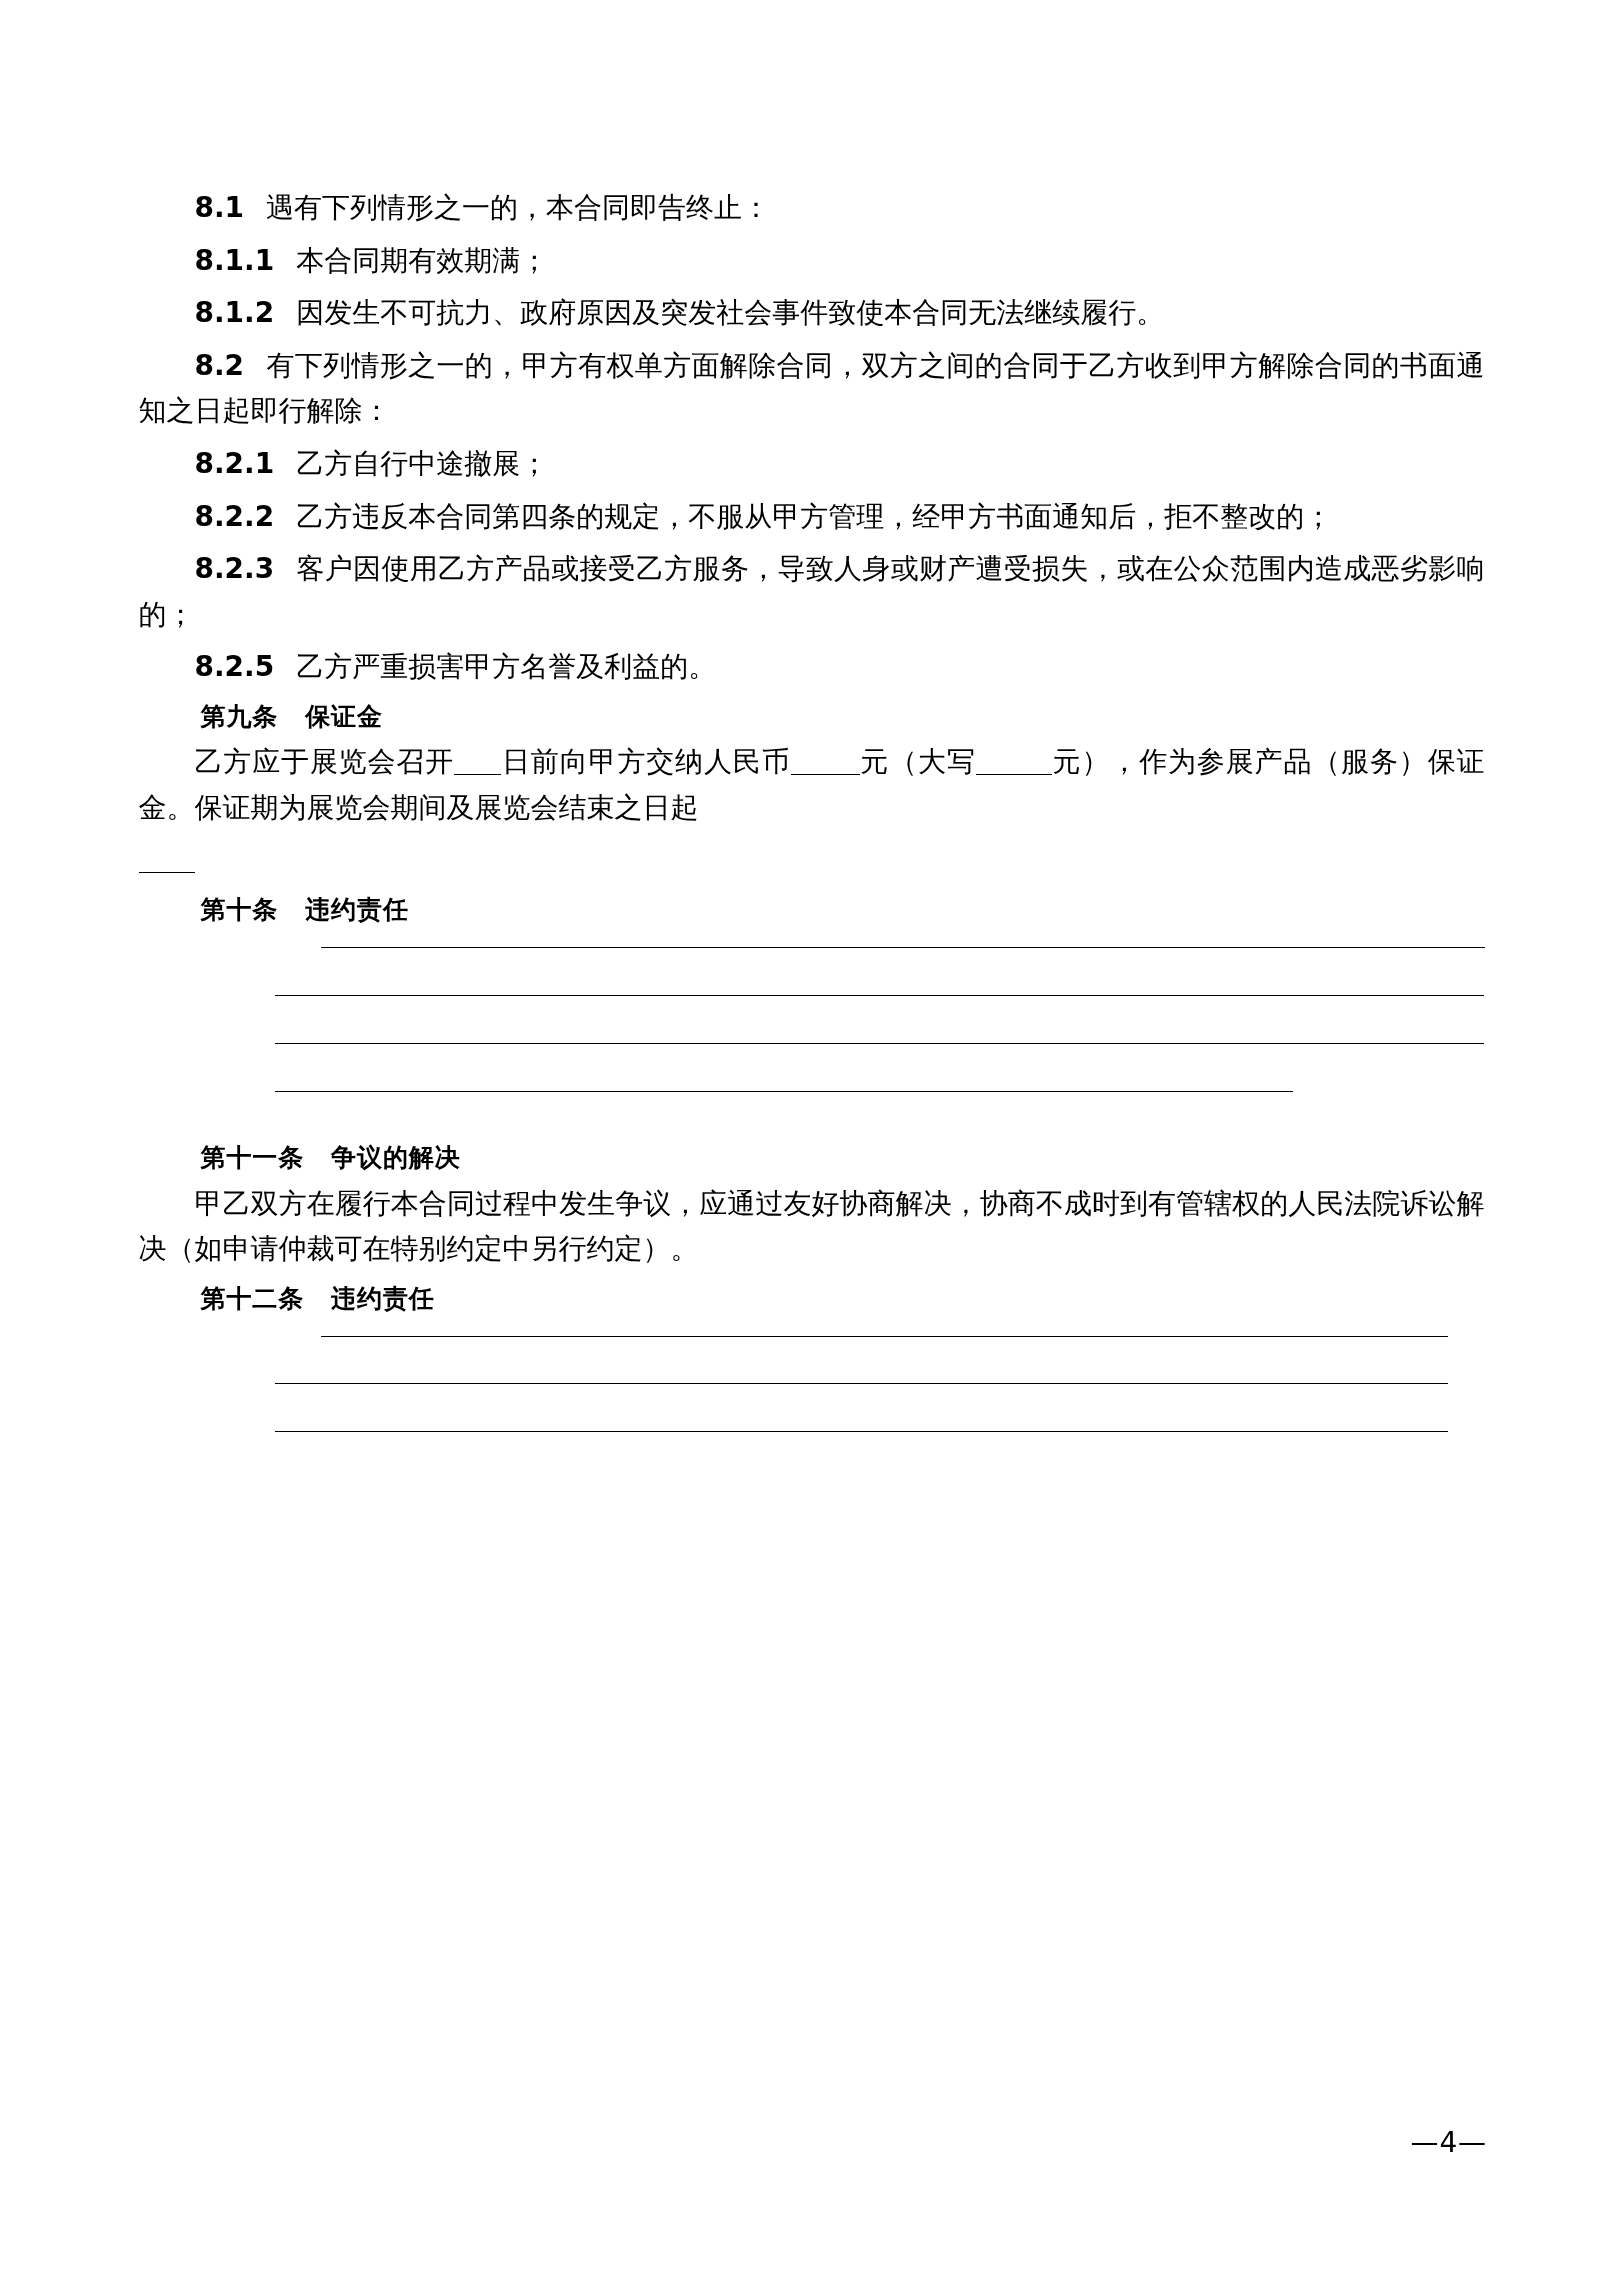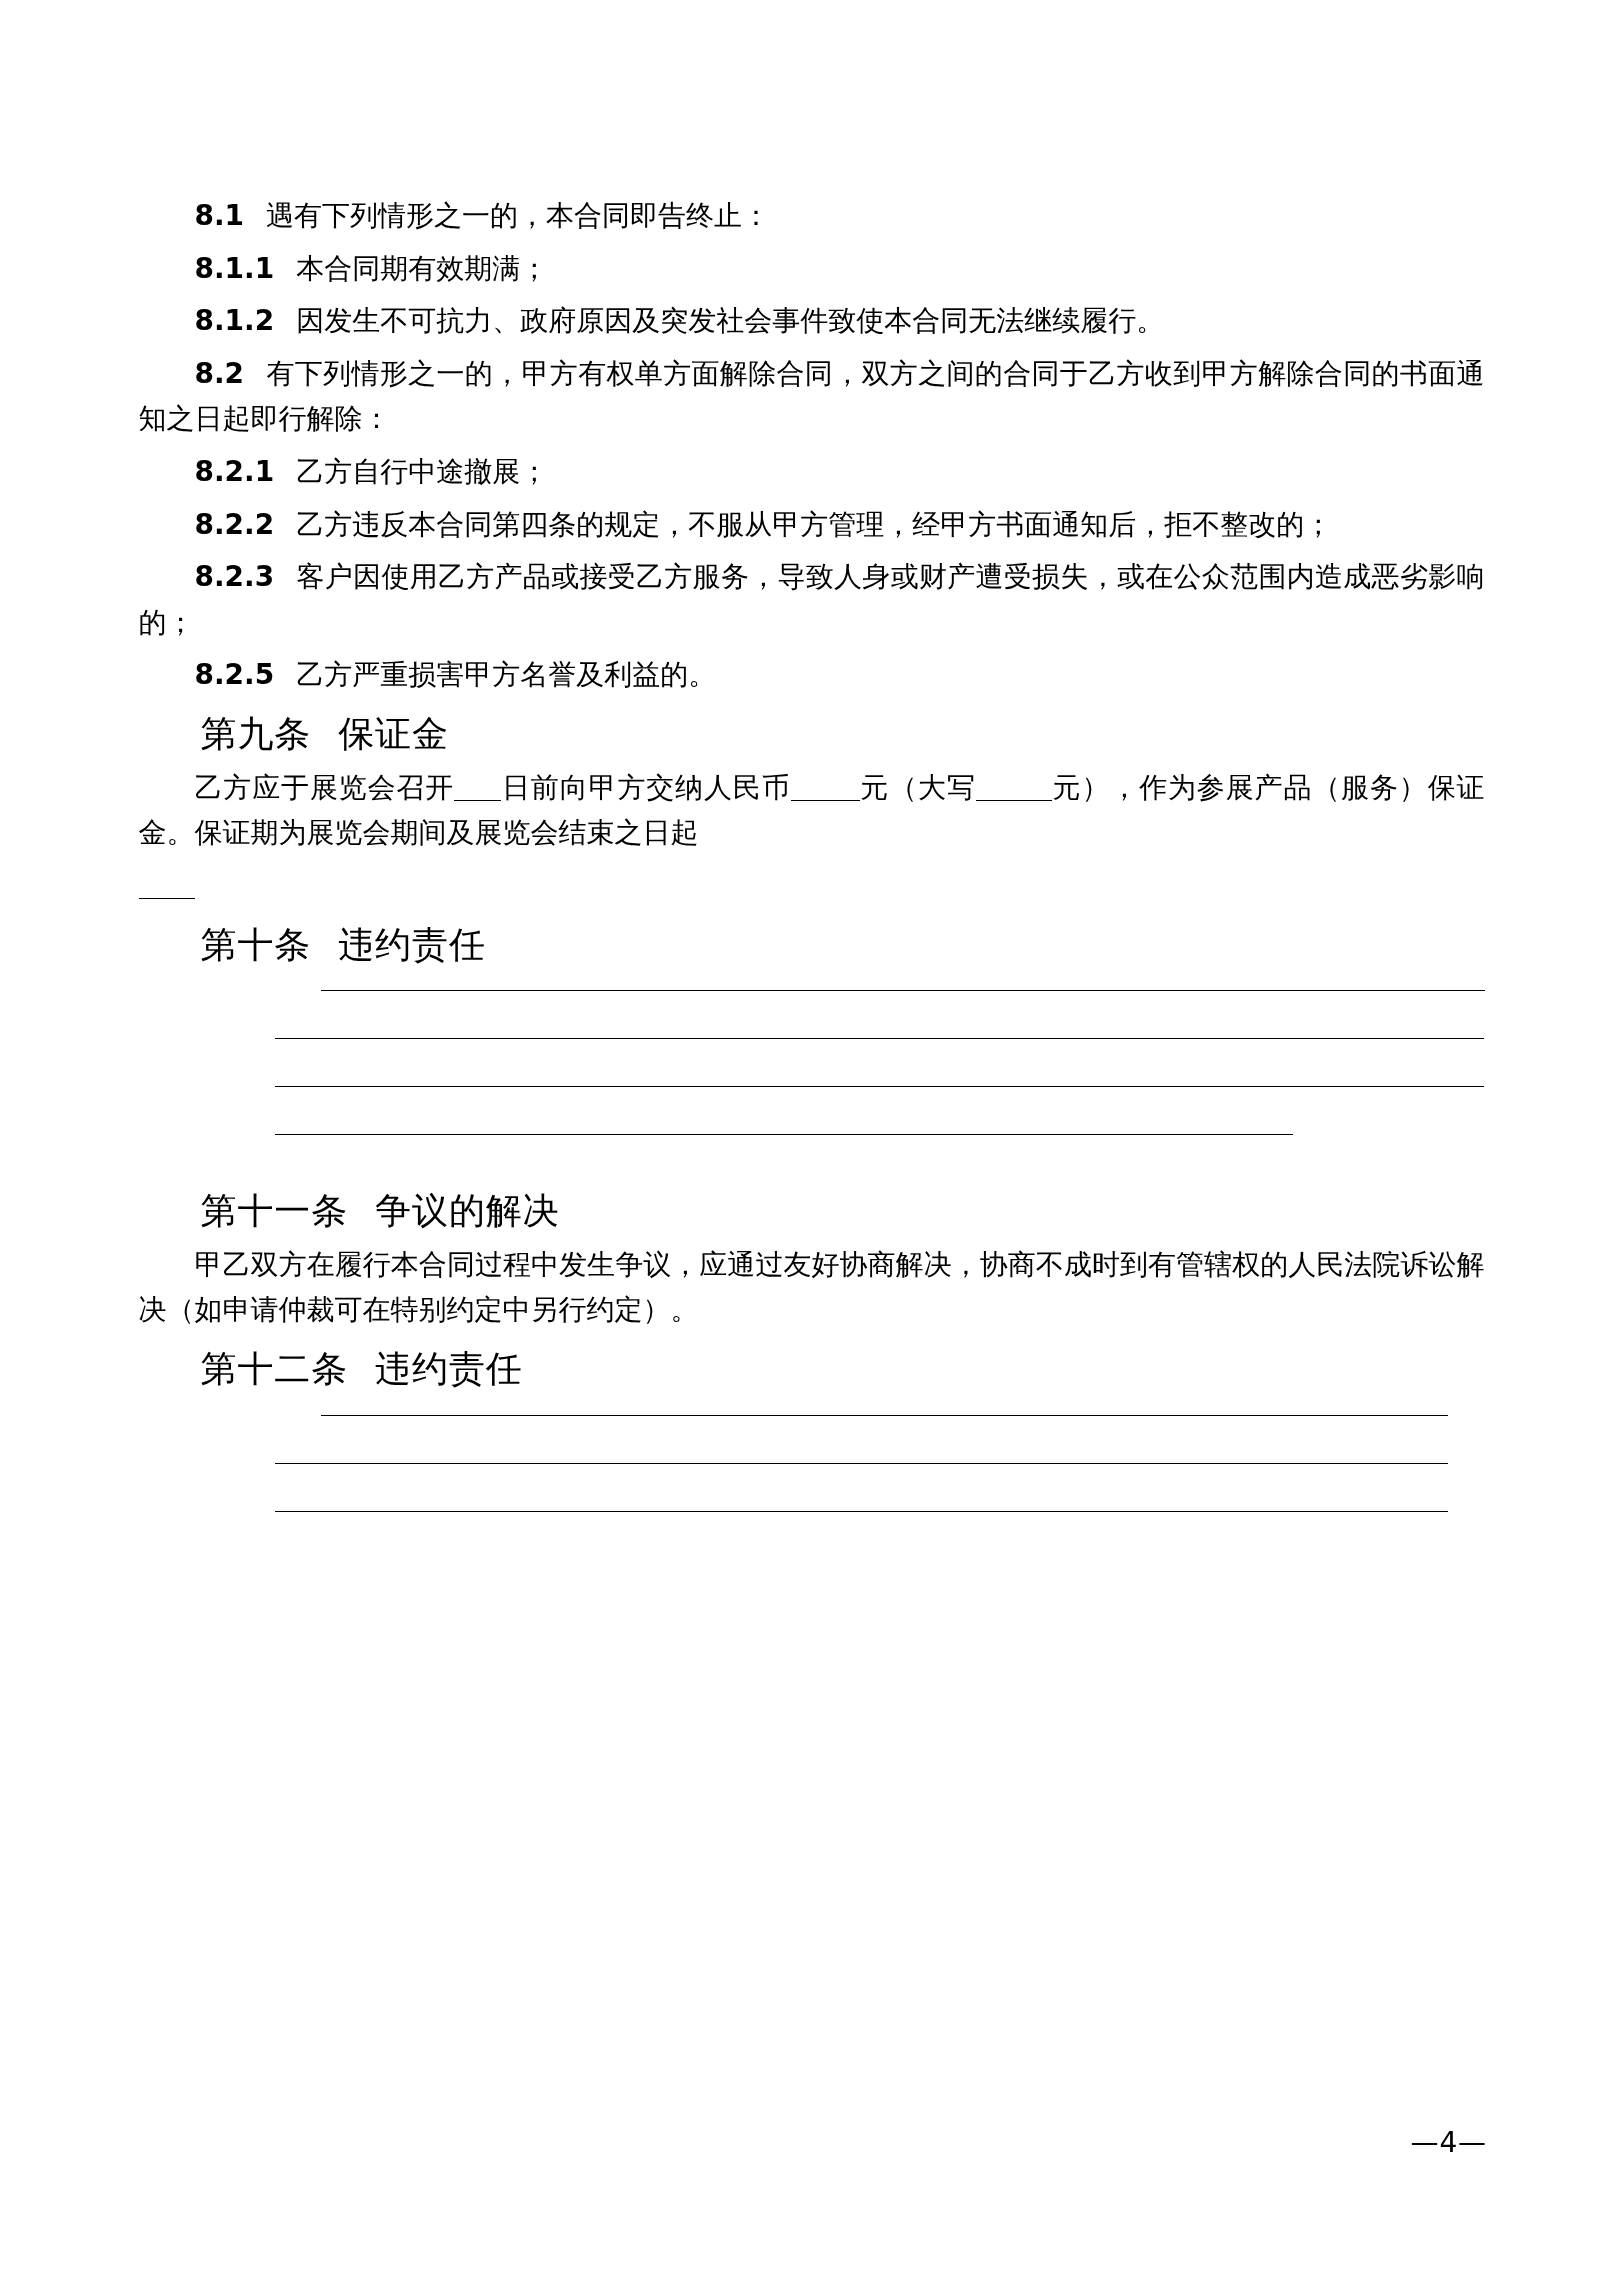--- a/index.html
+++ b/index.html
@@ -15,43 +15,43 @@
     position: relative;
     width: 1623px;
     height: 2294px;
     background: #ffffff;
     box-sizing: border-box;
     padding: 177px 118px 55px 118px;
     overflow: hidden;
   }
   .doc-body {
     width: 1346px;
-    margin: 16px auto;
+    margin: 8px auto;
     font-size: 28px;
     line-height: 1.62;
   }
   .para {
     margin: 0 0 7.3px 0;
     text-align: justify;
     text-justify: inter-ideograph;
   }
   .para.indent {
     text-indent: 56px;
   }
   .num {
     font-weight: bold;
   }
   .gap-md {
     display: inline-block;
     width: 22px;
   }
   .heading {
     margin: 5.5px 0 1.8px 0;
-    font-size: 36px;
-    font-weight: normal;
+    font-size: 25px;
+    font-weight: bold;
     text-indent: 62px;
     letter-spacing: 0.9px;
   }
   .heading .h-gap {
     display: inline-block;
     width: 27px;
   }
   .blank-lines {
     margin: 16.4px 0 3.6px 0;
   }

